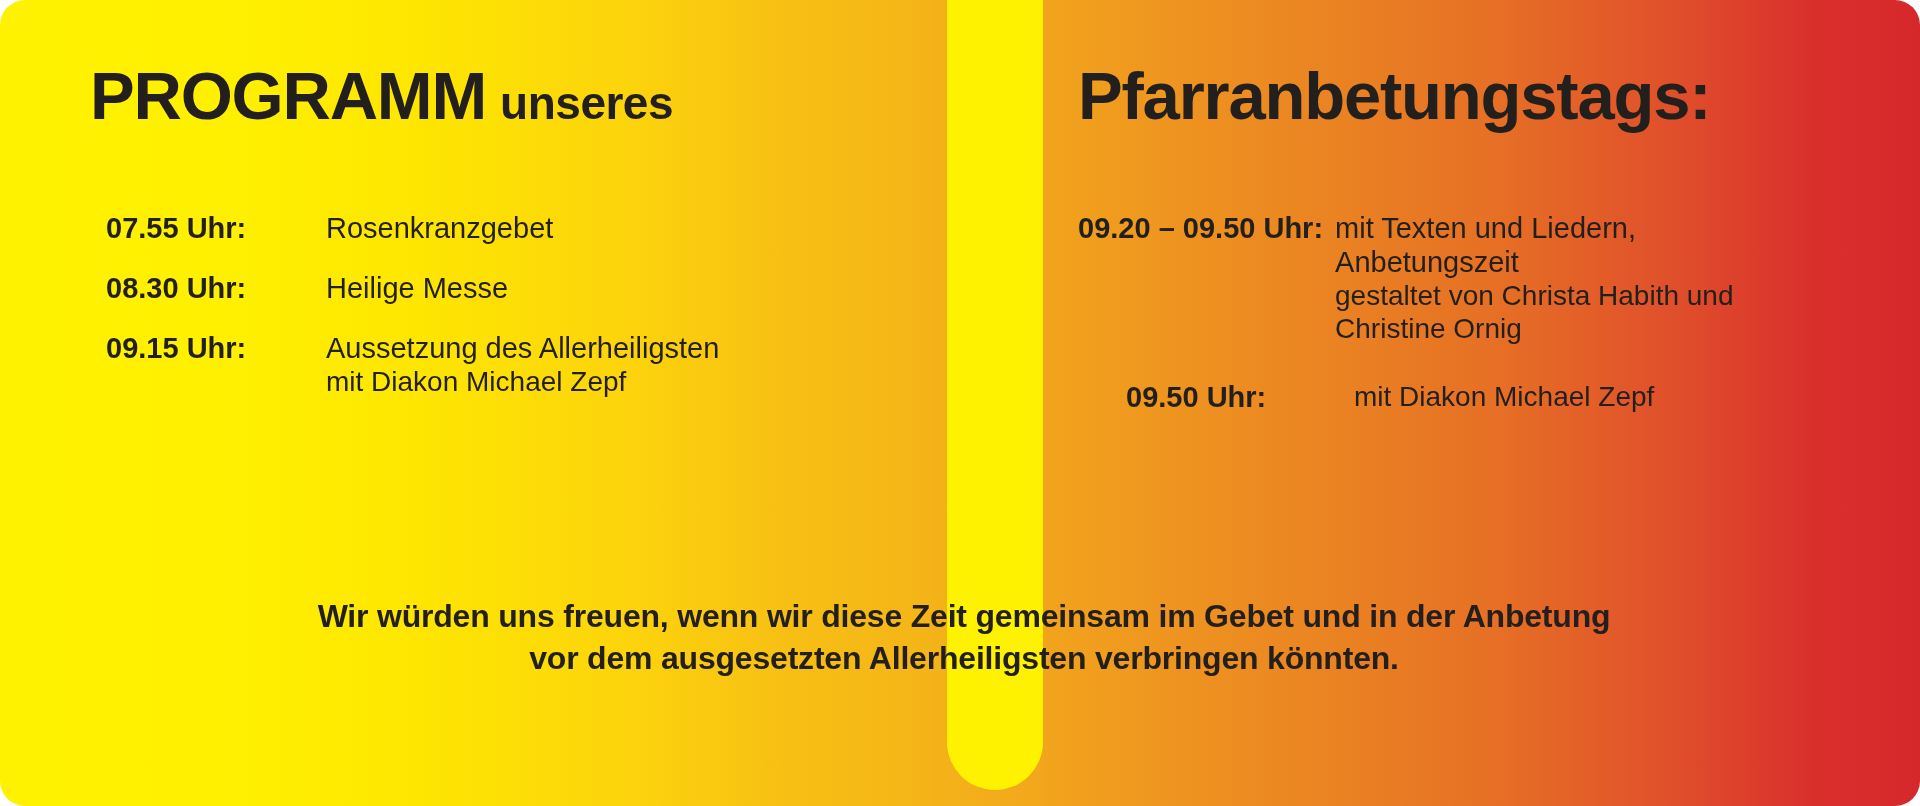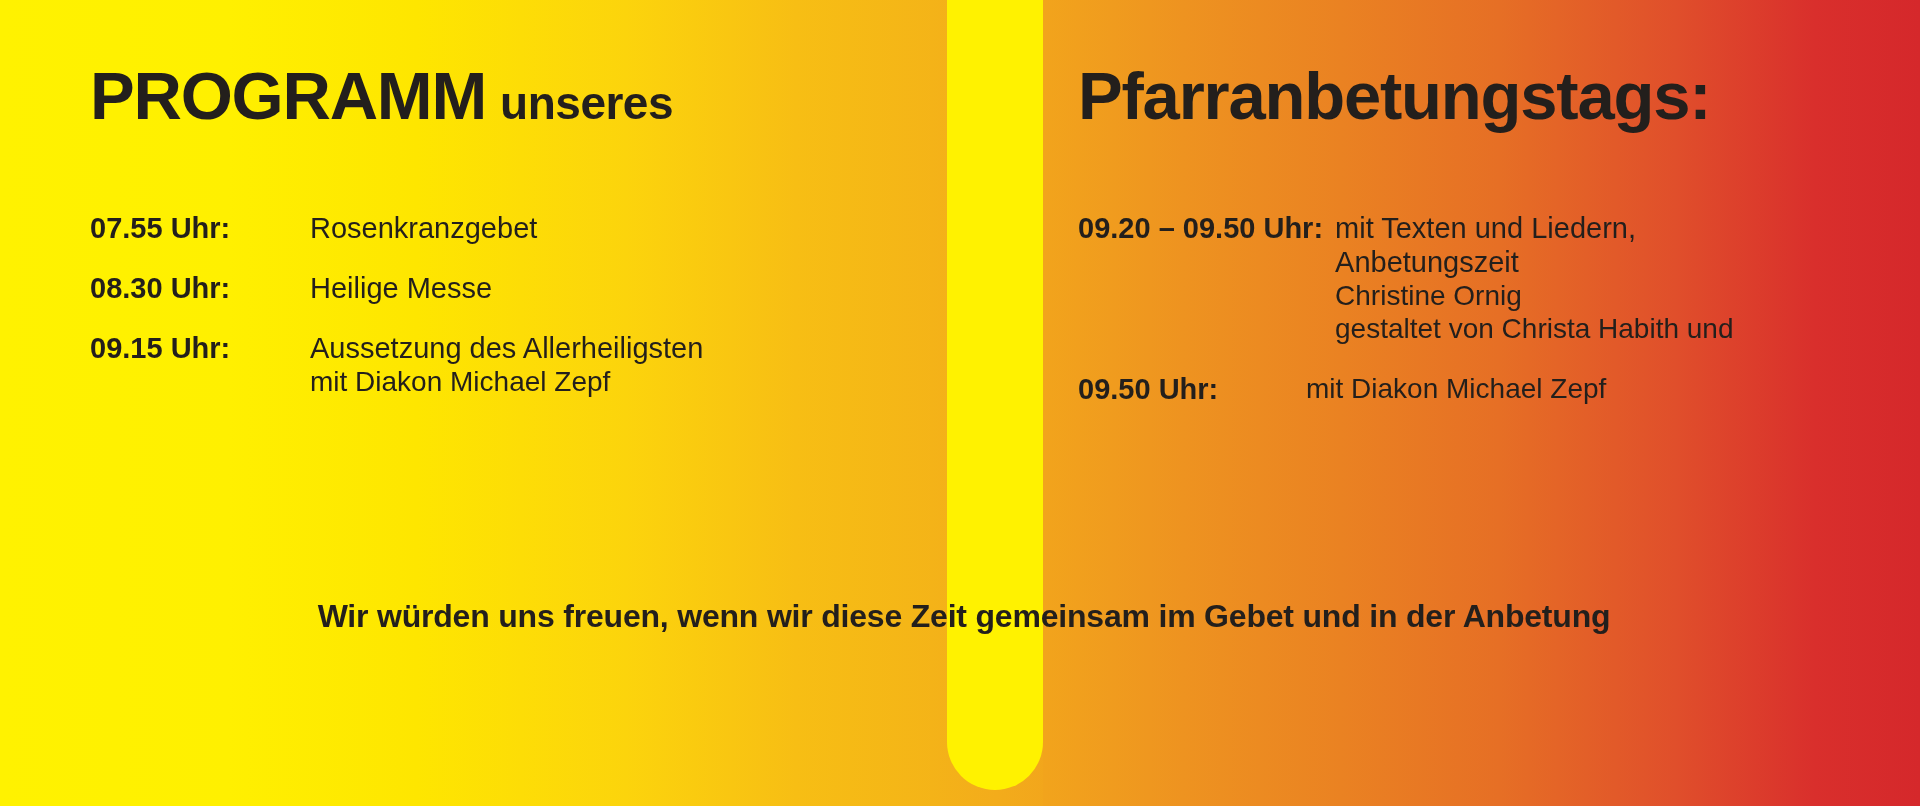--- a/index.html
+++ b/index.html
@@ -8,20 +8,21 @@
     padding: 0;
     background: #ffffff;
   }
   #poster {
     position: relative;
     width: 1920px;
     height: 806px;
     overflow: hidden;
     font-family: "Liberation Sans", sans-serif;
     color: #231f1c;
+    border-radius: 25px;
     -webkit-font-smoothing: antialiased;
   }
 
   
   .bg-left {
     position: absolute;
     left: 0;
     top: 0;
     width: 948px;
     height: 806px;
@@ -107,21 +108,21 @@
     font-weight: 700;
     letter-spacing: -0.5px;
     margin-left: 14px;
   }
 
   
   .schedule {
     position: absolute;
     width: 100%;
   }
-  .schedule-left  { left: 0; top: 212px; }
+  .schedule-left  { left: 16px; top: 212px; }
   .schedule-right { left: 0; top: 212px; }
 
   .entry {
     position: relative;
     display: block;
   }
   .entry .row {
     display: flex;
     align-items: flex-start;
   }
@@ -231,36 +232,37 @@
       </div>
 
       <div class="schedule schedule-right">
 
         <div class="entry wide">
           <div class="row">
             <div class="time">09.20 – 09.50 Uhr:</div>
             <div class="desc">
               <span class="main">mit Texten und Liedern,</span>
               <span class="main">Anbetungszeit</span>
+              <span class="sub">gestaltet von Christa Habith und</span>
               <span class="sub">Christine Ornig</span>
-              <span class="sub">gestaltet von Christa Habith und</span>
-            </div>
-          </div>
-        </div>
-
-        <div class="entry" style="margin-top:28px;">
+            </div>
+          </div>
+        </div>
+
+        <div class="entry" style="margin-top:36px;padding-left:48px;">
           <div class="row">
             <div class="time">09.50 Uhr:</div>
             <div class="desc">
               <span class="sub">mit Diakon Michael Zepf</span>
             </div>
           </div>
         </div>
 
       </div>
     </div>
 
     <div class="closing">
       <span>Wir würden uns freuen, wenn wir diese Zeit gemeinsam im Gebet und in der Anbetung</span>
+      <span>vor dem ausgesetzten Allerheiligsten verbringen könnten.</span>
     </div>
 
   </div>
 </div>
 
 </body></html>

